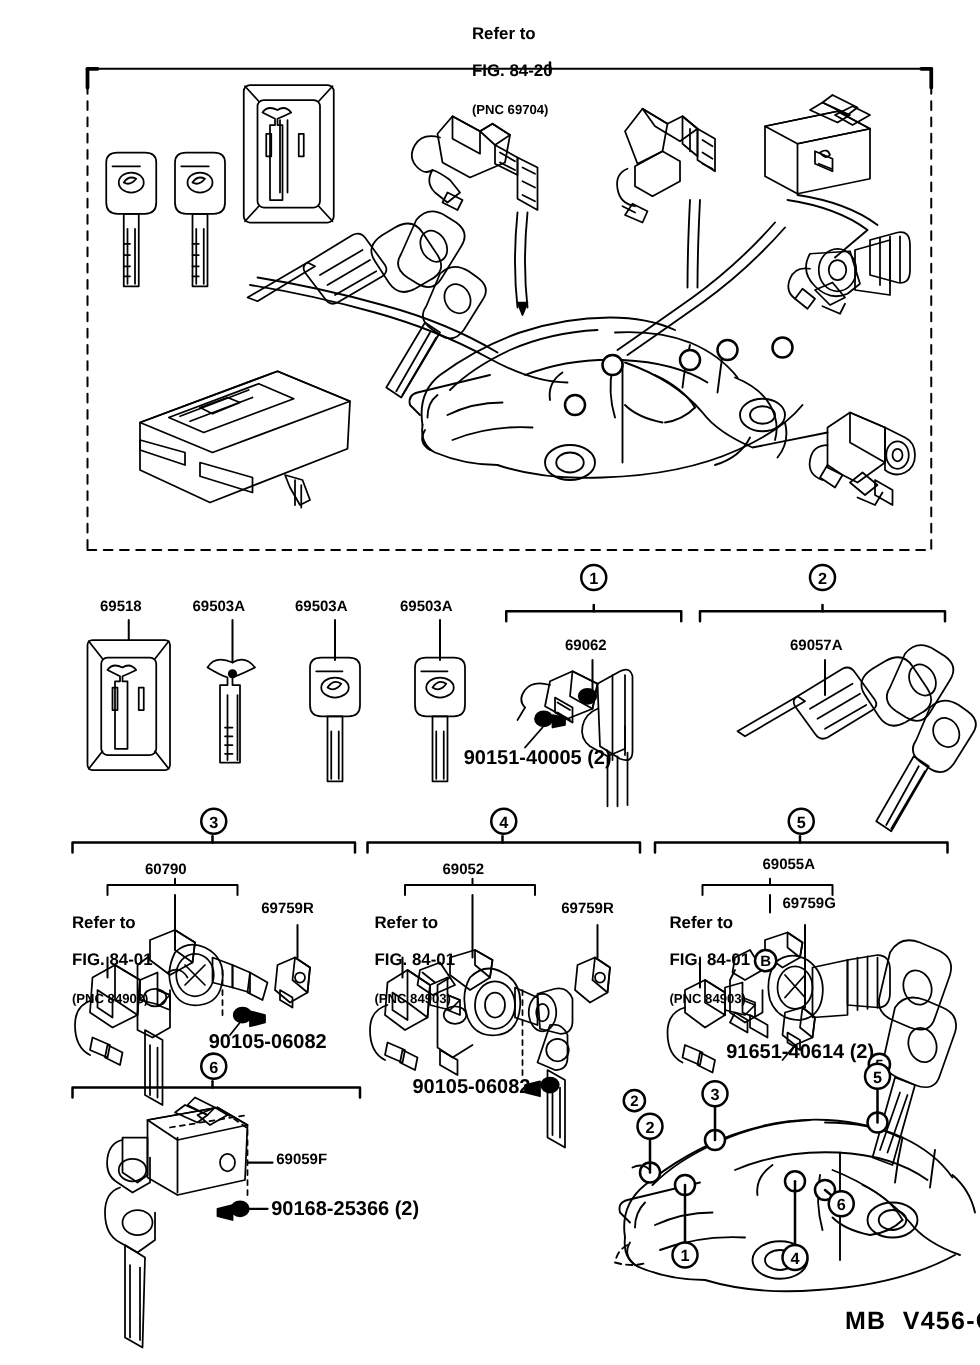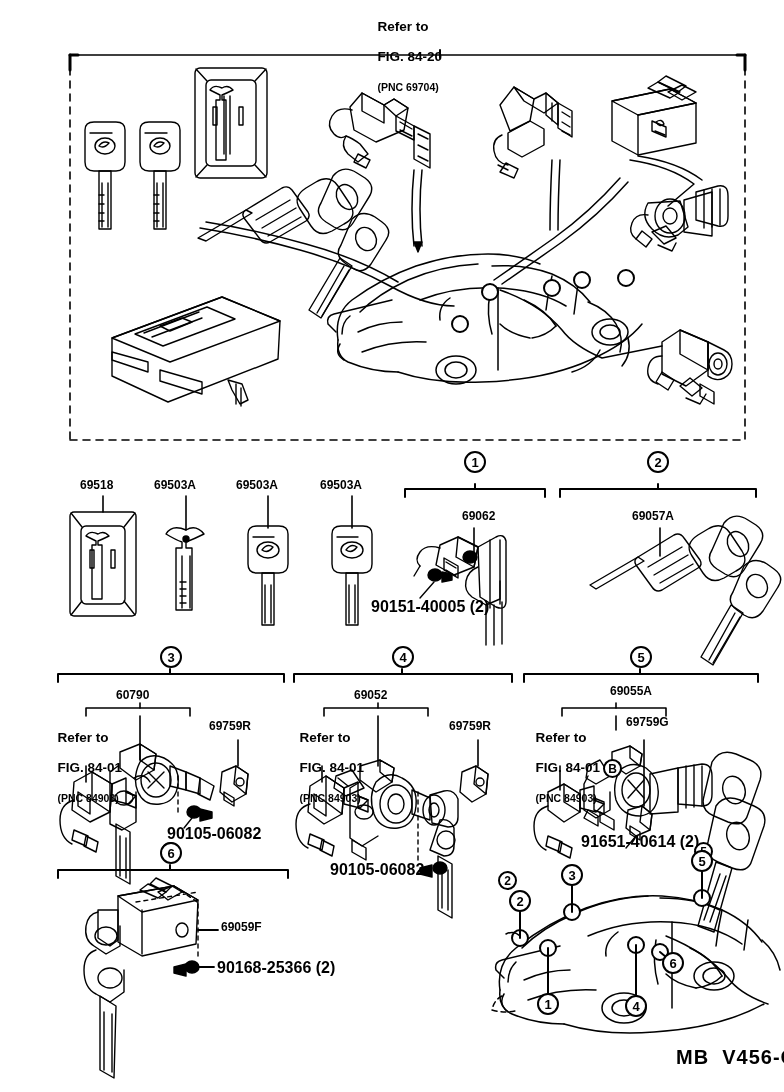--- a/index.html
+++ b/index.html
@@ -485,21 +485,21 @@
   <path d="M506 934 q8 -4 14 2" stroke-width="1.5"></path>
   </g>
 </svg>
 
 <div class="lbl pn" style="left:80px;top:478px;">69518</div>
 <div class="lbl pn" style="left:154px;top:478px;">69503A</div>
 <div class="lbl pn" style="left:236px;top:478px;">69503A</div>
 <div class="lbl pn" style="left:320px;top:478px;">69503A</div>
 
 <div class="circnum" style="left:464px;top:451px;">1</div>
-<div class="lbl pn" style="left:462px;top:509px;text-align:right;">69062</div>
+<div class="lbl pn" style="left:452px;top:509px;text-align:right;">69062</div>
 <div class="lbl pn-sm" style="left:371px;top:598px;">90151-40005 (2)</div>
 
 <div class="circnum" style="left:647px;top:451px;">2</div>
 <div class="lbl pn" style="left:632px;top:509px;">69057A</div>
 
 <div class="circnum" style="left:160px;top:646px;">3</div>
 <div class="lbl pn" style="left:116px;top:688px;">60790</div>
 <div class="lbl pn" style="left:209px;top:719px;">69759R</div>
 <div class="lbl pn-sm" style="left:167px;top:825px;">90105-06082</div>
 <div class="lbl ref" style="left:50px;top:715px;">

